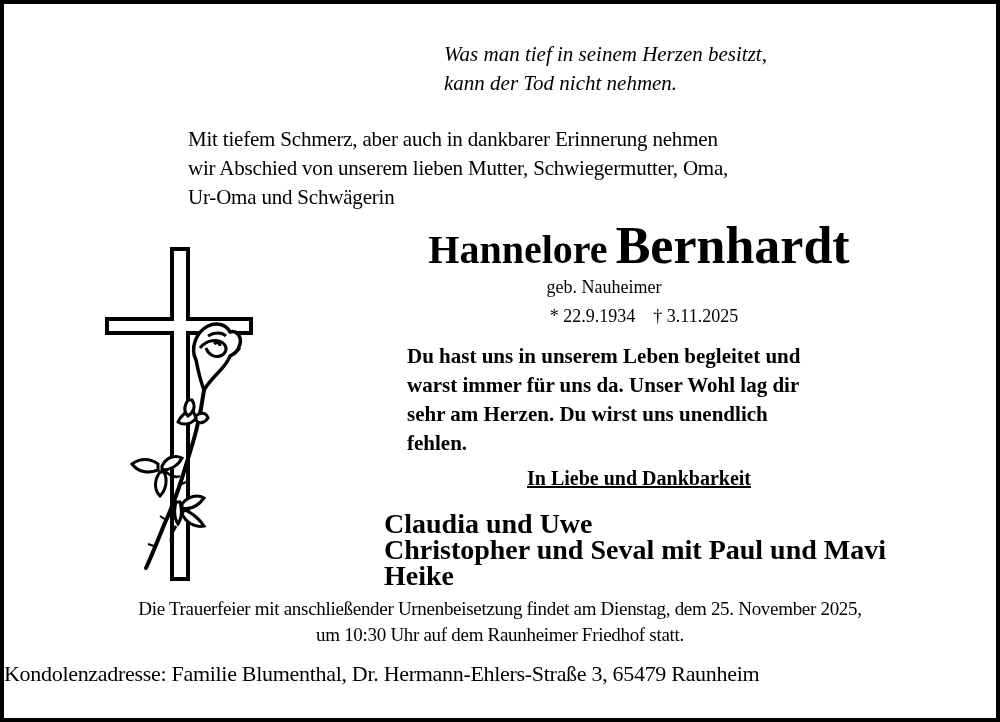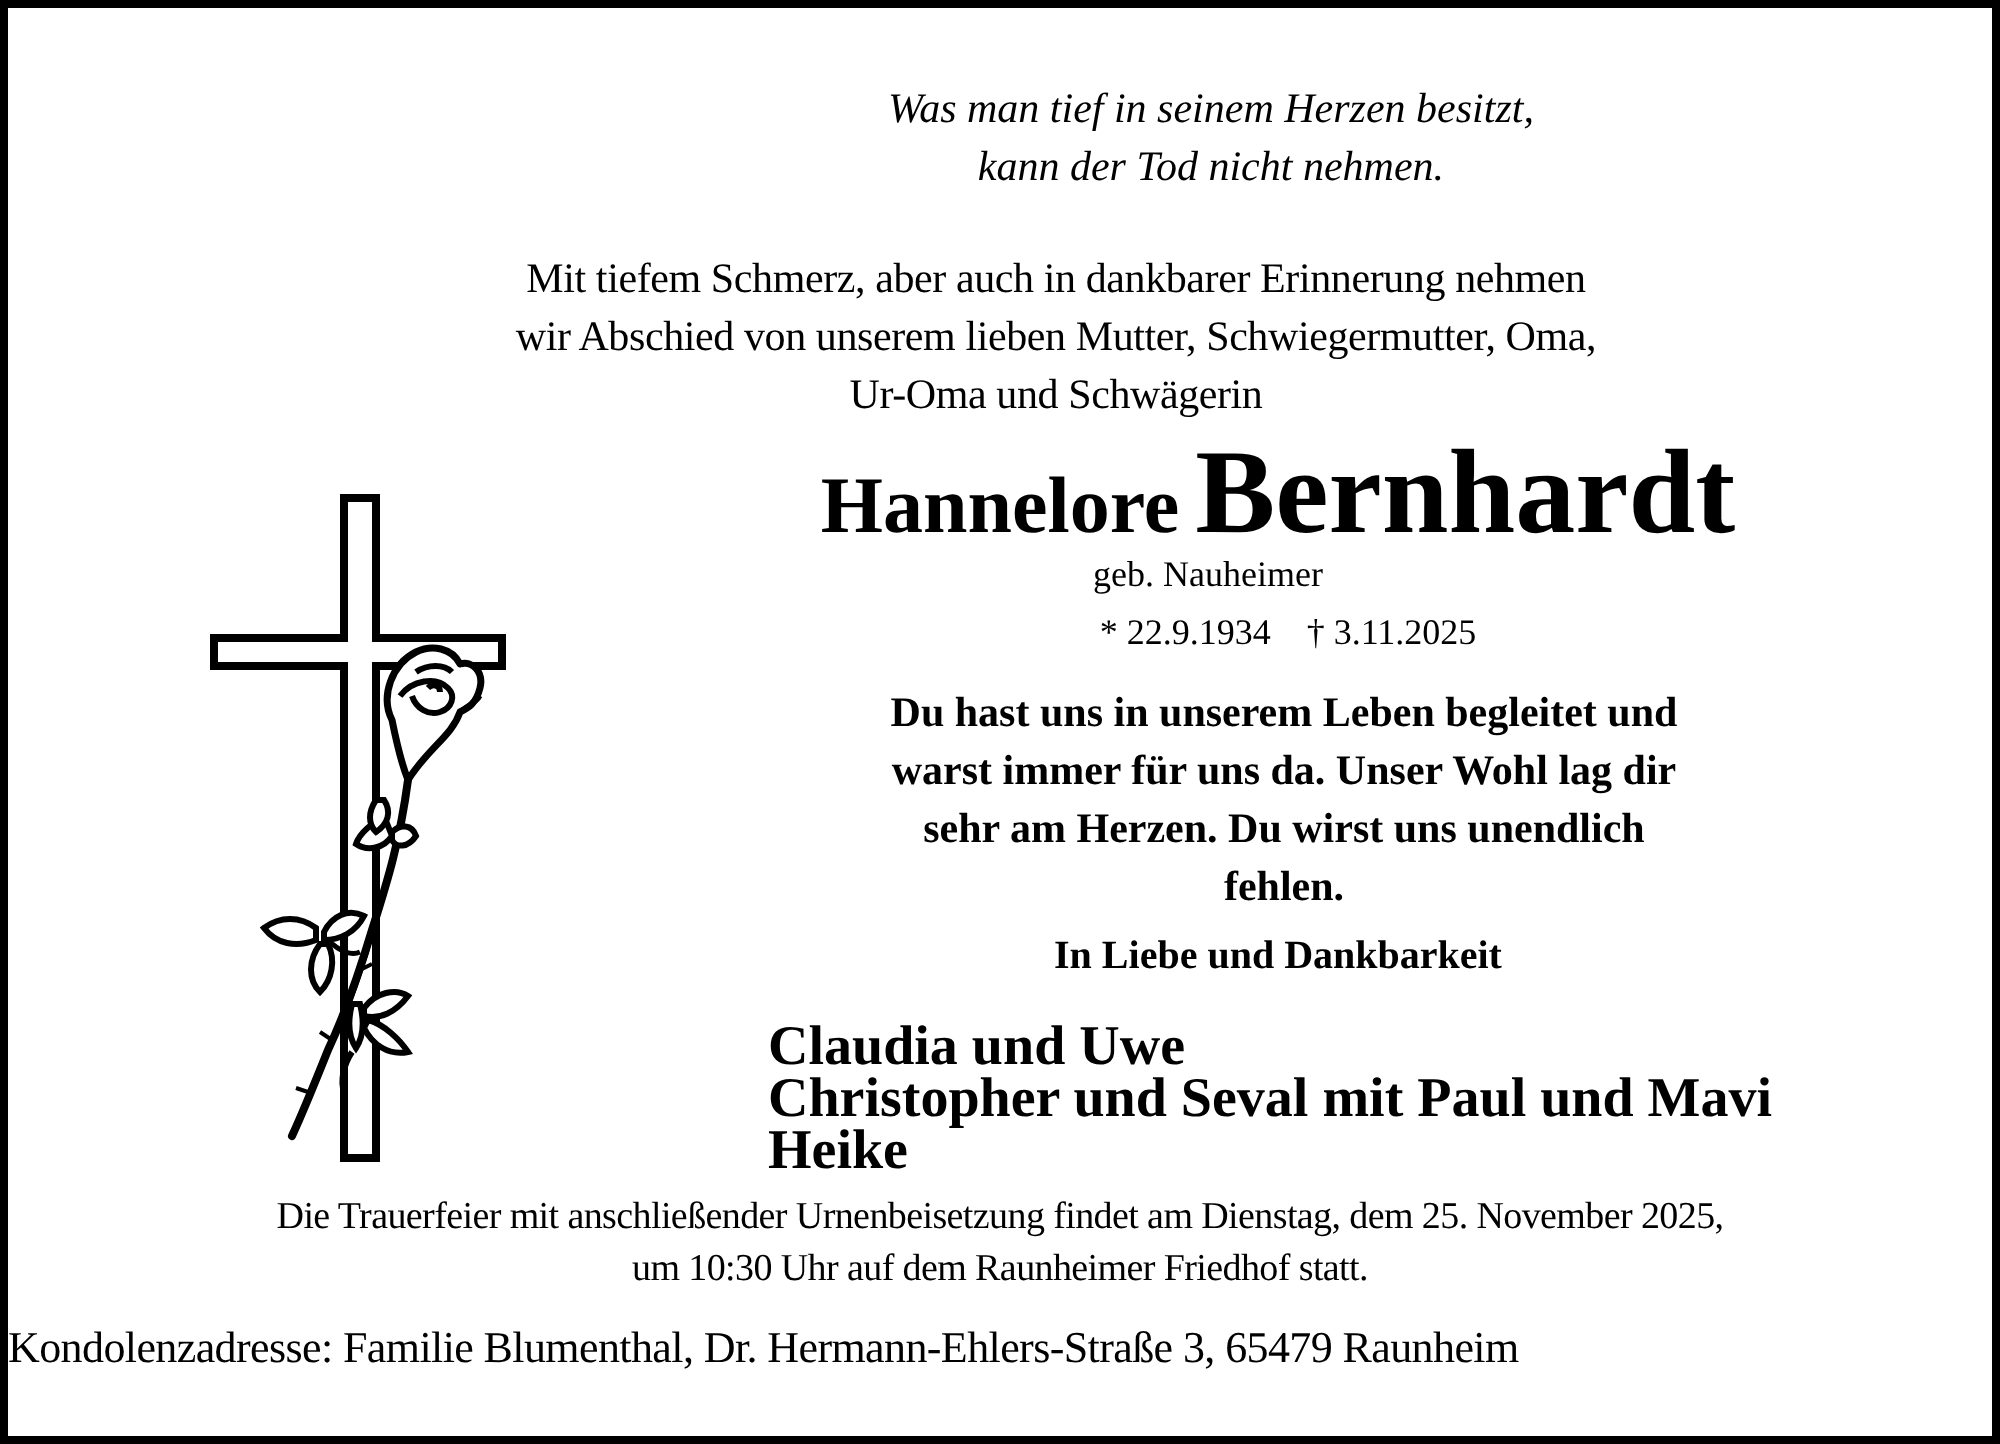--- a/index.html
+++ b/index.html
@@ -6,51 +6,51 @@
     body { width: 1000px; height: 722px; position: relative; overflow: hidden; }
     .frame {
       position: absolute; left: 0; top: 0;
       width: 1000px; height: 722px;
       box-sizing: border-box;
       border: 4px solid #000000;
       background: #ffffff;
       font-family: "Liberation Serif", "DejaVu Serif", serif;
       color: #000000;
     }
-    .abs { position: absolute; text-align: center; }
+    .abs { position: absolute; }
     .motto {
       left: 440px; top: 36px;
       font-style: italic; font-size: 21px; line-height: 29px;
     }
     .intro {
       left: 184px; top: 121px; width: 680px;
       font-size: 21px; line-height: 29px;
       letter-spacing: -0.2px;
     }
     .name {
       left: 330px; top: 212px; width: 610px; text-align: center;
       font-weight: bold; white-space: nowrap; line-height: 60px;
     }
     .name .first { font-size: 40px; }
-    .name .last { font-size: 60px; margin-left: 8px; }
+    .name .last { font-size: 52px; margin-left: 8px; }
     .born-name {
       left: 480px; top: 271px; width: 240px; text-align: center;
       font-size: 18px; line-height: 24px;
     }
     .dates {
       left: 440px; top: 300px; width: 400px; text-align: center;
       font-size: 18px; line-height: 24px; white-space: pre;
     }
     .verse {
       left: 403px; top: 338px; width: 470px;
       font-size: 21px; line-height: 29px; font-weight: bold;
     }
     .thanks {
       left: 390px; top: 460px; width: 490px; text-align: center;
-      font-weight: bold; font-size: 20px; line-height: 29px;
+      font-weight: bold; font-size: 20px; line-height: 29px; text-decoration: underline;
     }
     .mourners {
       left: 380px; top: 507px; width: 510px; text-align: left;
       font-weight: bold; font-size: 28px; line-height: 26px;
     }
     .service {
       left: 0; top: 592px; width: 992px; text-align: center;
       font-size: 19px; line-height: 26px;
       letter-spacing: -0.3px;
     }

